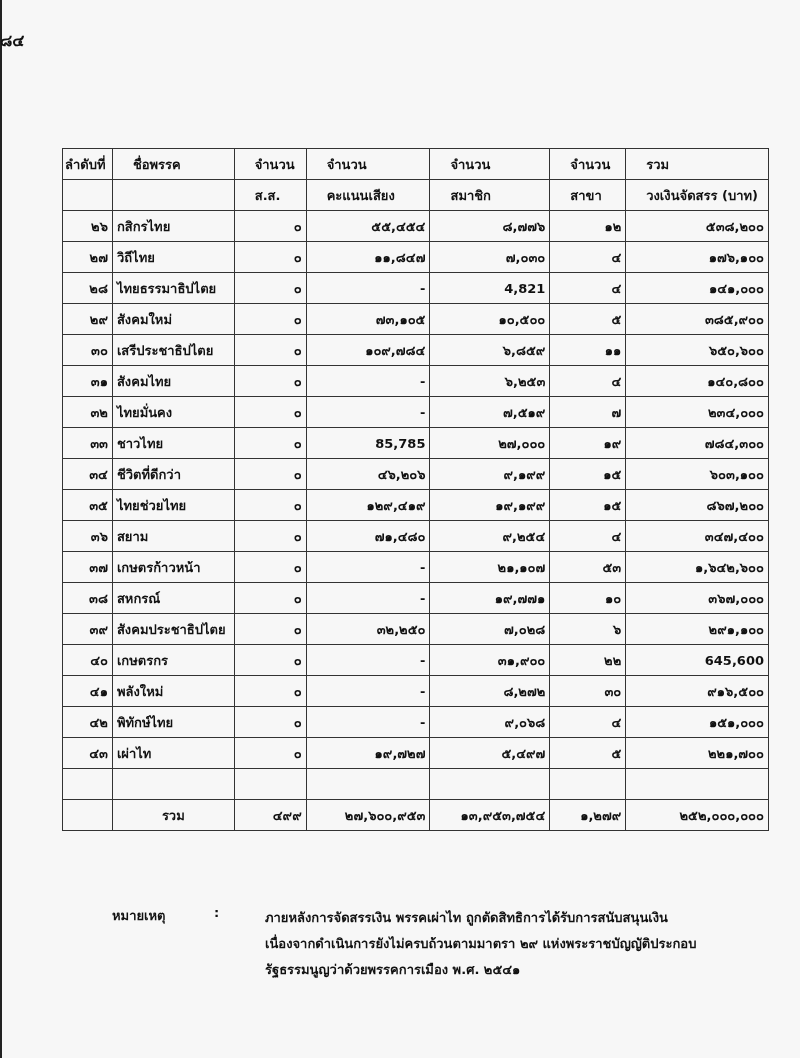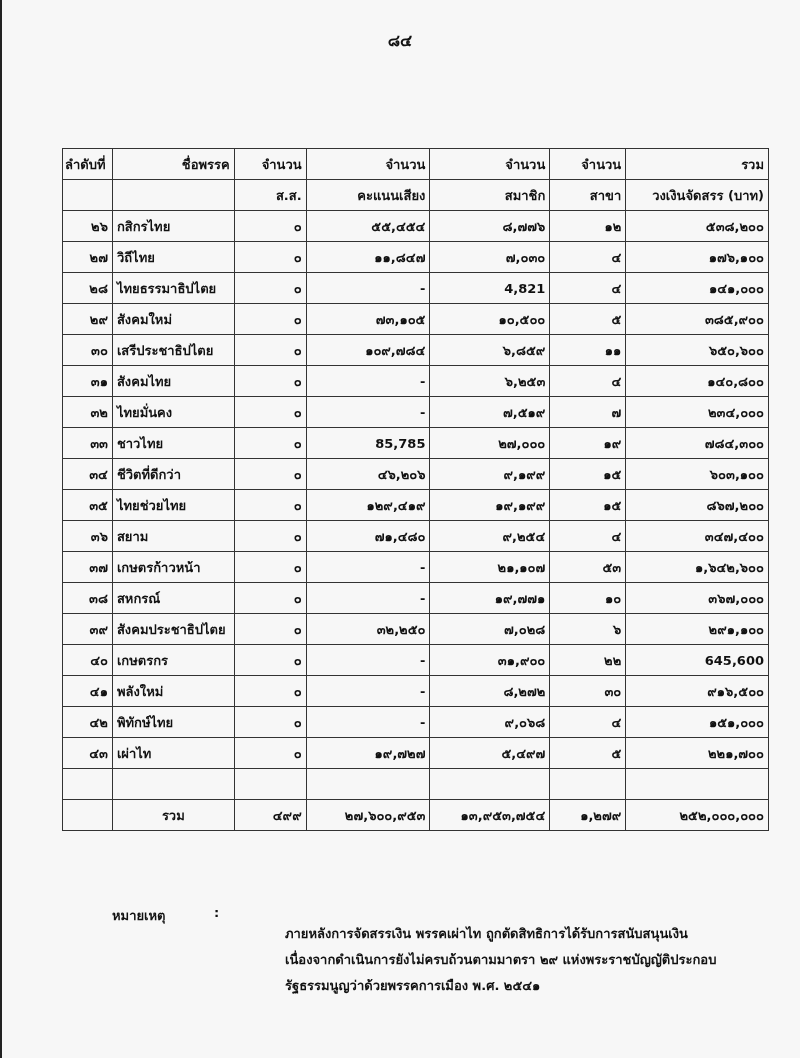--- a/index.html
+++ b/index.html
@@ -1,36 +1,36 @@
 <!DOCTYPE html>
 <html><head>
 <meta charset="utf-8">
 <style>
   html, body { margin:0; padding:0; }
   body {
     width:800px; height:1058px; background:#f7f7f7; position:relative; overflow:hidden;
     font-family: "DejaVu Sans", sans-serif; color:#111;
   }
   .left-edge { position:absolute; left:0; top:0; width:2px; height:1058px; background:#222; }
-  .page-num { position:absolute; top:28px; left:0; width:800px; text-align:center; font-size:16px; font-weight:bold; }
+  .page-num { position:absolute; top:28px; left:0; width:800px; font-size:16px; font-weight:bold; }
   table.grid {
     position:absolute; left:62px; top:148px; width:707px;
     border-collapse:collapse; font-size:13px; font-weight:bold;
   }
   table.grid td, table.grid th { border:1.3px solid #333; padding:0 4px; height:30px; }
-  table.grid th { font-weight:bold; text-align:right; vertical-align:middle;padding-left:20px; }
+  table.grid th { font-weight:bold; text-align:left; vertical-align:middle;padding-left:20px; }
   .hdr-top th { height:26px; border-bottom:none;margin-top:32px; }
   .hdr-bot th { height:26px; border-top:none; }
   td.num { text-align:right; }
   td.name { text-align:left; }
   td.idx { text-align:right; }
   .note { position:absolute; left:112px; top:905px; font-size:13px; font-weight:bold; }
   .note-label { position:absolute; left:0; top:0; }
   .note-colon { position:absolute; left:102px; top:0; }
-  .note-text { position:absolute; left:153px; top:16px; width:480px; line-height:26px;margin-left:20px; }
+  .note-text { position:absolute; left:153px; top:0; width:480px; line-height:26px; }
   .note-text div { white-space:nowrap; }
 </style>
 </head>
 <body>
 
 <div class="left-edge"></div>
 <div class="page-num">๘๔</div>
 
 <table class="grid">
   <colgroup>

